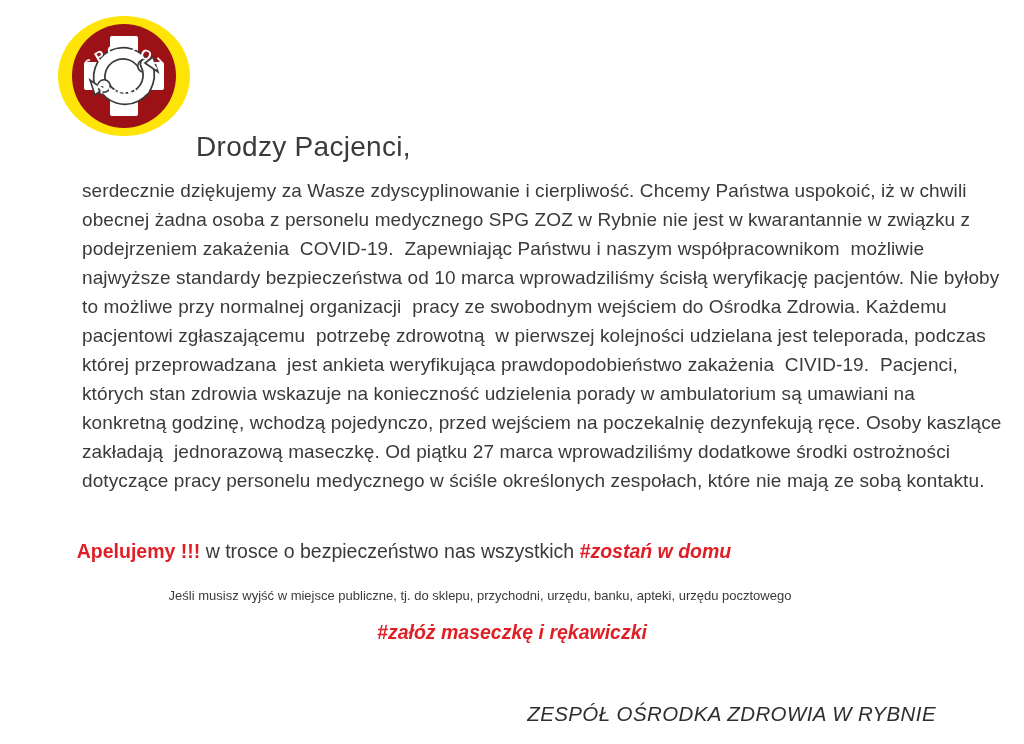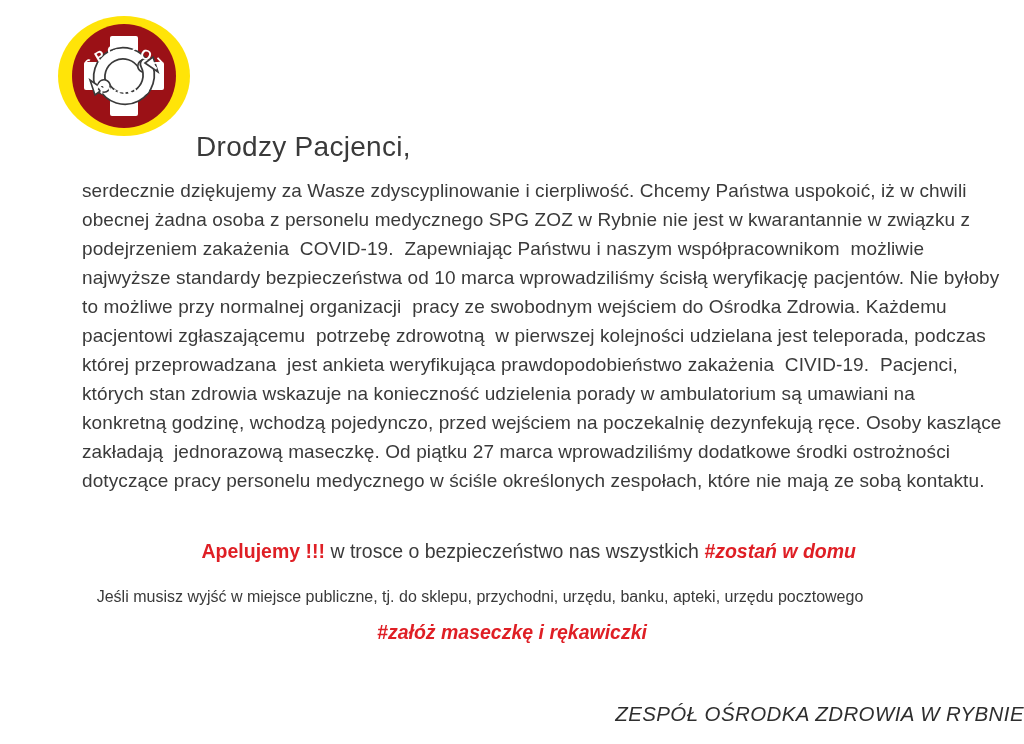--- a/index.html
+++ b/index.html
@@ -24,36 +24,36 @@
     font-size:28px;letter-spacing:0.3px;
   }
   .body-text{
     position:absolute;left:38px;top:176px;width:982px;
     font-size:19px;line-height:29px;letter-spacing:0.1px;
     white-space:pre-wrap;
     margin-left:44px;
   }
   .appeal{
     position:absolute;left:0;top:540px;width:808px;
-    text-align:right;font-size:19.5px;white-space:pre-wrap;margin-left:48px;
+    text-align:center;font-size:19.5px;white-space:pre-wrap;
   }
   .appeal .red-bold{color:var(--accent-red);font-weight:bold;}
   .appeal .hashtag{color:var(--accent-red);font-weight:bold;font-style:italic;}
   .advice{
     position:absolute;left:0;top:588px;width:960px;
-    text-align:center;font-size:16px;
+    text-align:center;font-size:13px;
   }
   .advice-hashtag{
     position:absolute;left:0;top:621px;width:1024px;
     text-align:center;font-size:19.5px;
     color:var(--accent-red);font-weight:bold;font-style:italic;
   }
   .signature{
     position:absolute;left:0;top:702px;width:1024px;
-    box-sizing:border-box;
+    box-sizing:border-box;padding-right:88px;
     text-align:right;font-size:20.5px;font-style:italic;
     color:#2e2e2e;letter-spacing:0.4px;
   }
 </style>
 </head>
 <body>
 
 <div class="page">
 
   <svg class="logo" viewBox="0 0 136 124">

